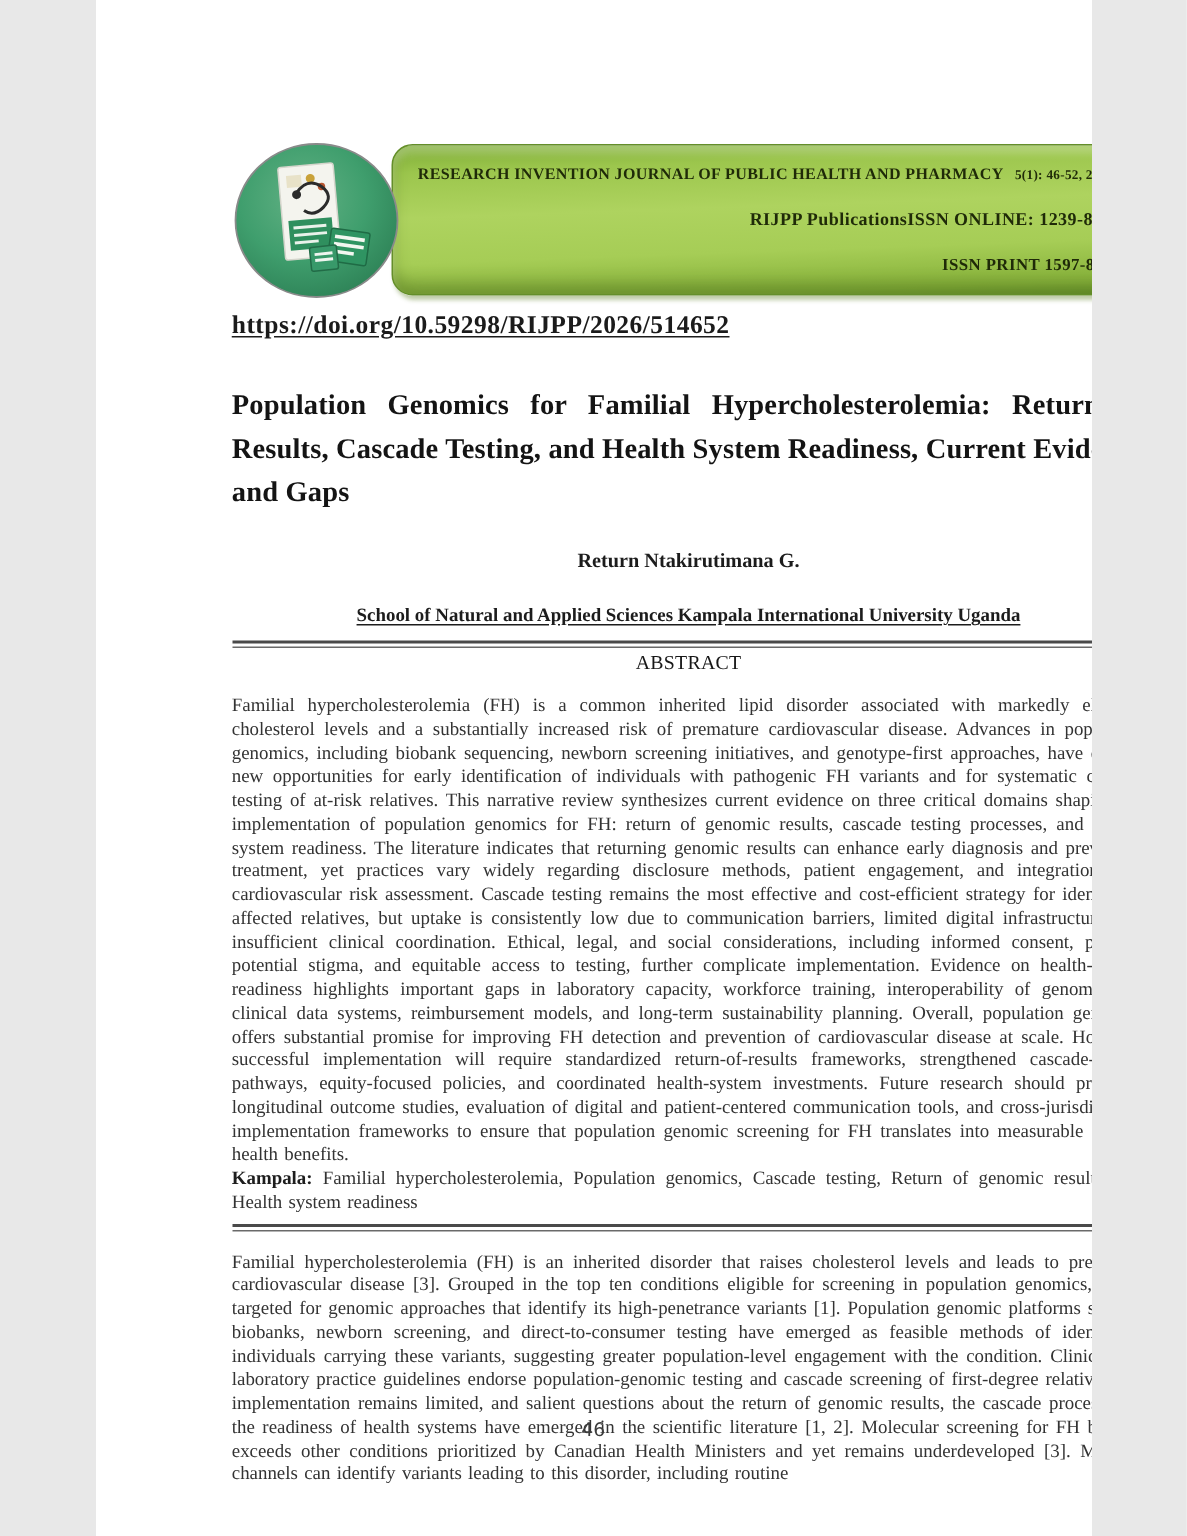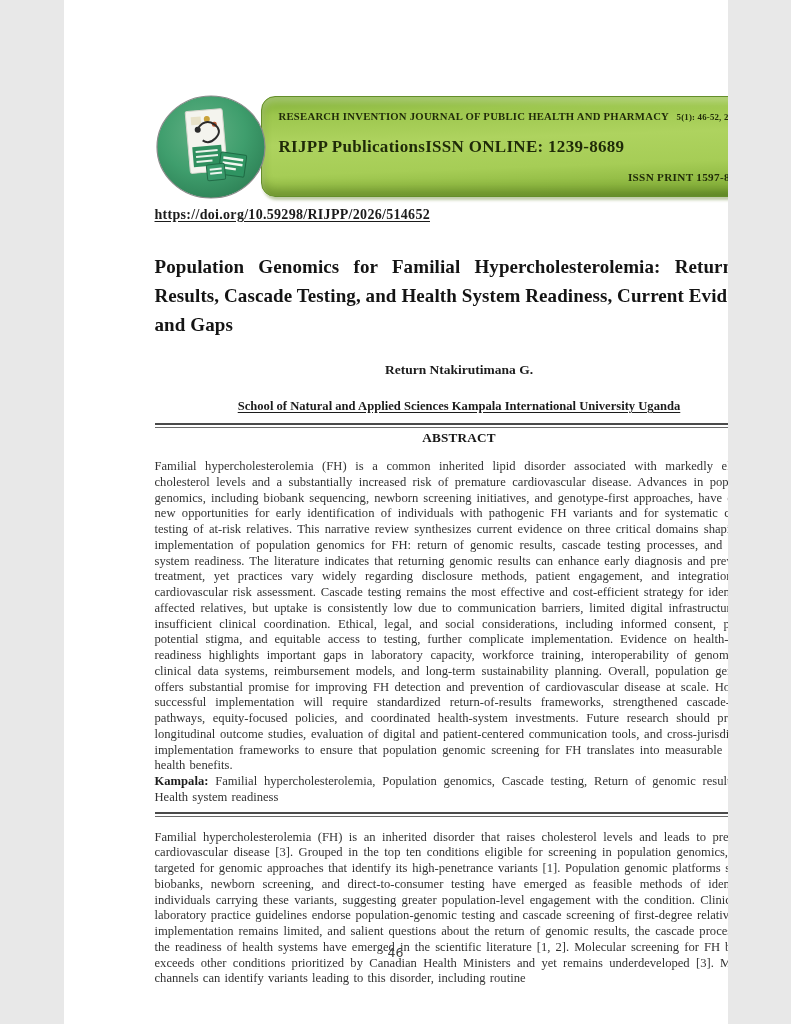--- a/index.html
+++ b/index.html
@@ -35,26 +35,26 @@
       #a6cd56 68%, #86b13a 92%, #6f9c2e 100%);
     box-shadow: inset 0 5px 6px rgba(255,255,255,0.28),
                 inset 0 -7px 10px rgba(62,94,22,0.38),
                 2px 3px 3px rgba(110,140,60,0.45);
     padding: 13px 15px 13px 17px;
     display: flex; flex-direction: column; justify-content: space-between;
     color: #1f2a08;
   }
   .banner-line1 { font-weight: bold; font-size: 10.7px; letter-spacing: 0.25px; white-space: nowrap; }
   .banner-cite { font-size: 8.8px; font-weight: bold; letter-spacing: 0.2px; }
-  .banner-line2 { display: flex; justify-content: flex-start; font-weight: bold; font-size: 17px; letter-spacing: 0.3px; }
+  .banner-line2 { display: flex; justify-content: flex-end; font-weight: bold; font-size: 12px; letter-spacing: 0.3px; }
   .banner-line3 { text-align: right; font-weight: bold; font-size: 11.2px; letter-spacing: 0.3px; }
   
   .doi {
     margin-top: 7px;
-    font-weight: bold; font-size: 14px; letter-spacing: 0.3px;
+    font-weight: bold; font-size: 17px; letter-spacing: 0.3px;
     color: #1b1b1b; text-underline-offset: 2px;
     display: inline-block;
   }
   
   .title {
     margin-top: 29px;
     font-size: 19px; font-weight: bold; color: #141414;
     text-align: justify; line-height: 29px; letter-spacing: 0.1px;
   }
   .author { margin-top: 23px; text-align: center; font-weight: bold; font-size: 13.5px; color: #1c1c1c; }
@@ -63,21 +63,21 @@
     text-decoration: underline; text-underline-offset: 2px;
   }
   
   .rule {
     margin-top: 9px; height: 5px;
     border-top: 2.4px solid #4a4a4a;
     border-bottom: 1px solid #6a6a6a;
   }
   .rule.tight { margin-top: 6px; }
   .section-heading {
-    text-align: center; font-weight: bold; font-size: 13.2px;
+    text-align: center; font-weight: normal; font-size: 13.2px;
     color: #171717; margin-top: 2px; letter-spacing: 0.2px;
   }
   
   .body-text {
     margin-top: 13px;
     font-size: 12.6px; line-height: 15.75px; color: #333333;
     text-align: justify; word-spacing: 1.1px;
   }
   .kw-label { font-weight: bold; color: #1d1d1d; }
   

